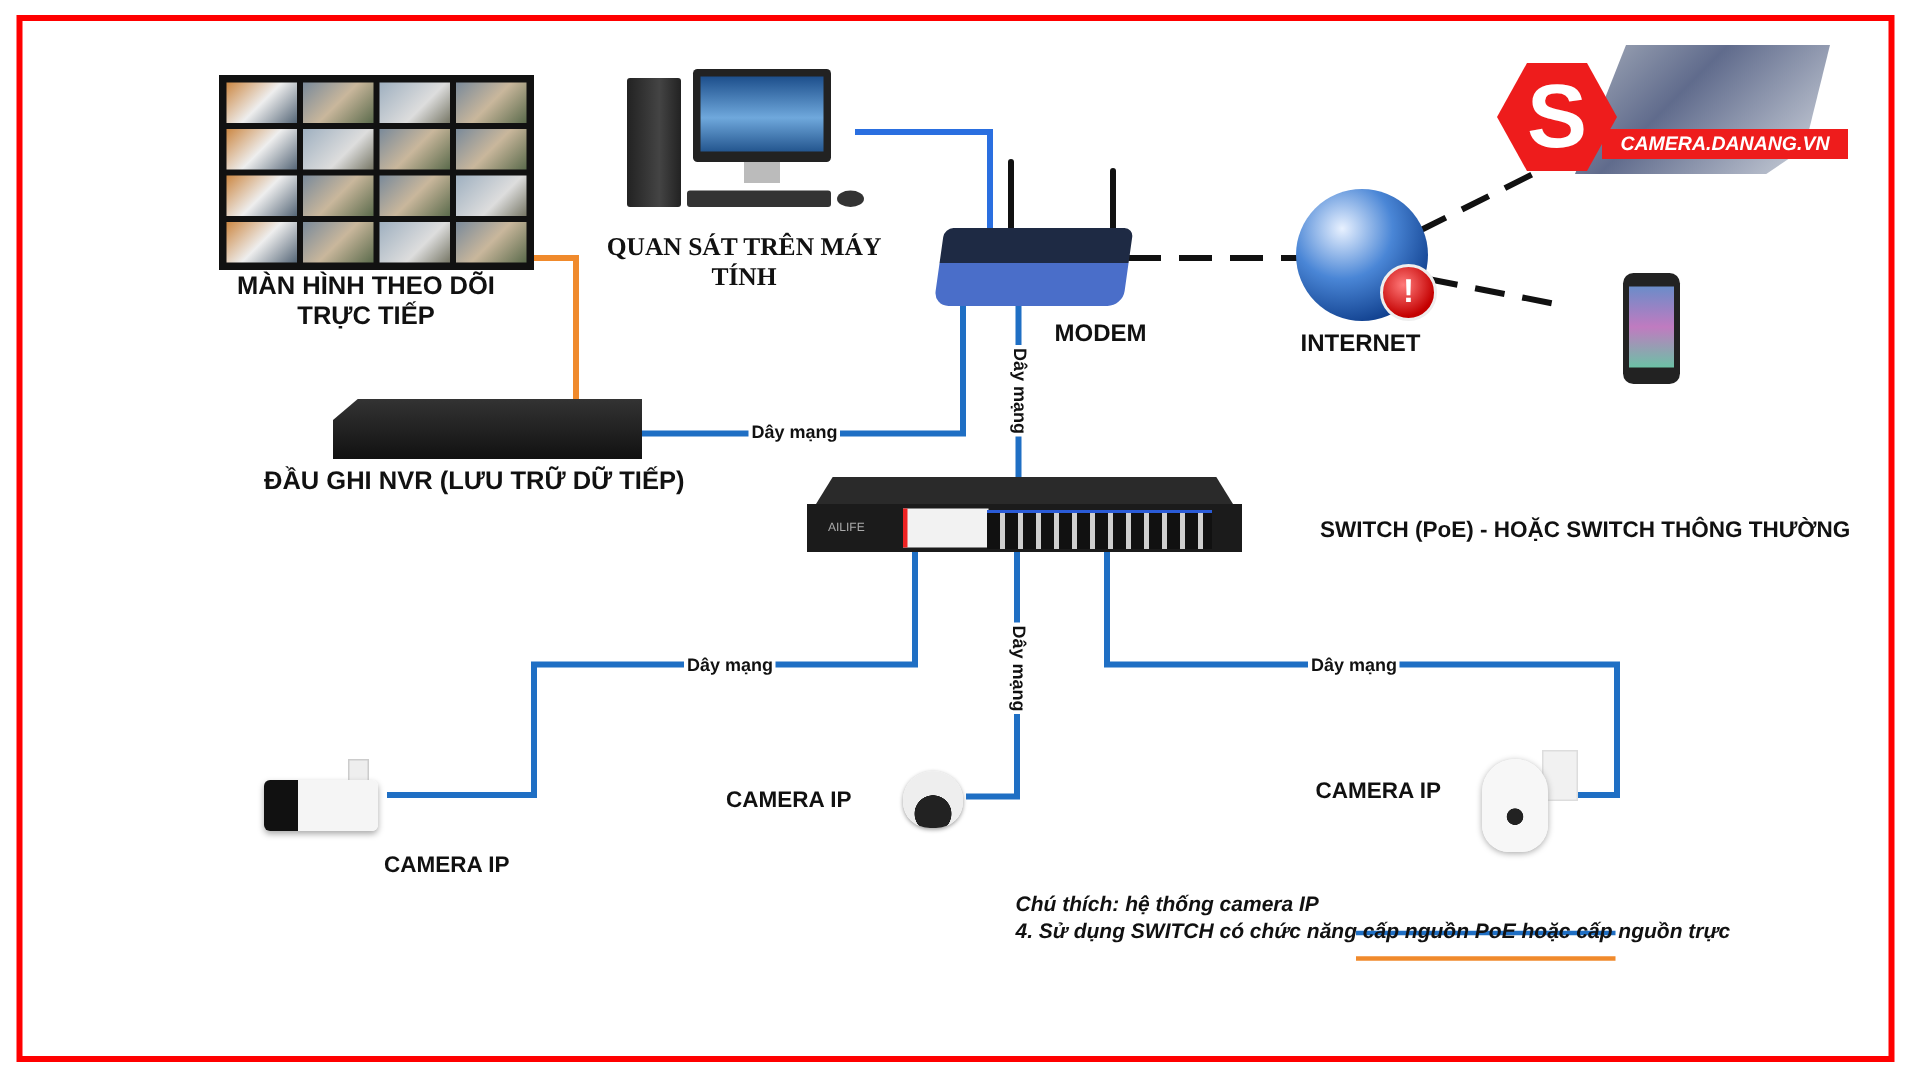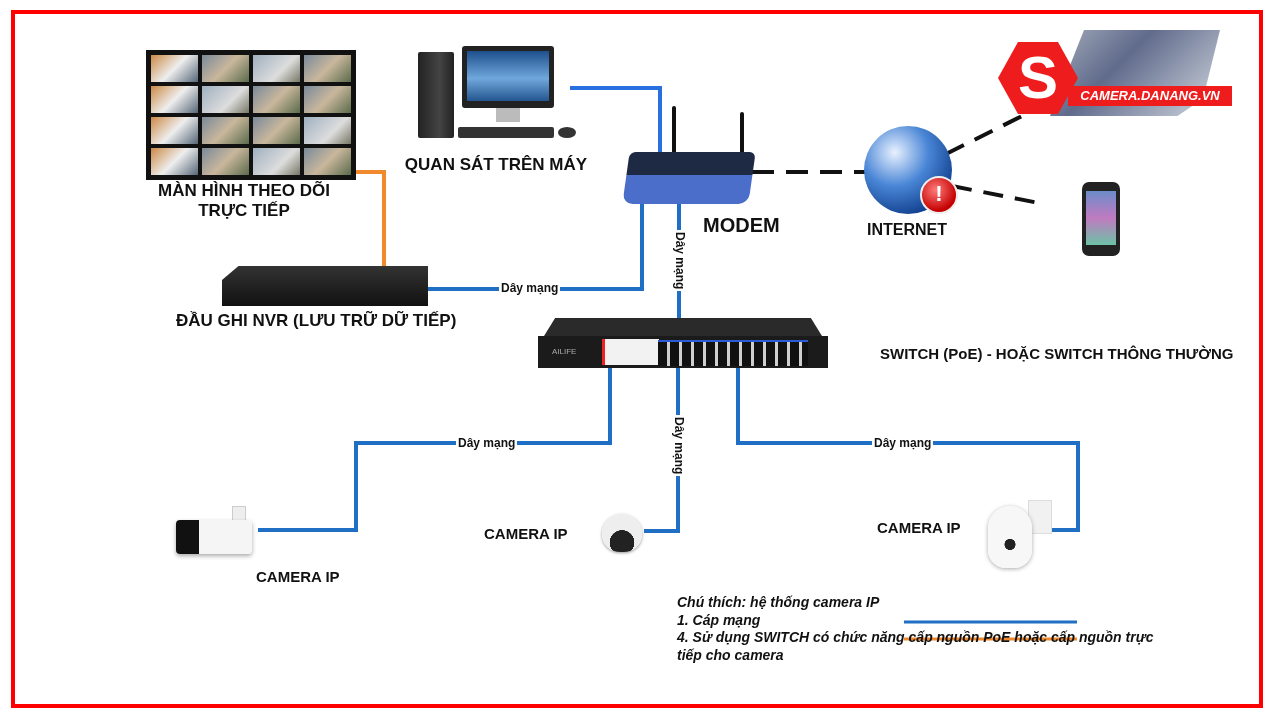--- a/index.html
+++ b/index.html
@@ -1,20 +1,20 @@
 <!DOCTYPE html>
 <html><head>
 <meta charset="utf-8">
 <style>
   html,body{margin:0;padding:0;background:#fff;}
   body{width:1280px;height:720px;position:relative;overflow:hidden;font-family:"Liberation Sans",sans-serif;}
   .frame{position:absolute;left:11px;top:10px;width:1252px;height:698px;border:4px solid #ff0000;box-sizing:border-box;}
   svg.wires{position:absolute;left:0;top:0;width:1280px;height:720px;}
   .lbl{position:absolute;font-weight:bold;color:#111;white-space:nowrap;}
-  .serif{font-family:Liberation Sans, sans-serif;}
+  .serif{font-family:Liberation Serif, serif;}
   .cable-lbl{position:absolute;font-size:12px;font-weight:bold;color:#111;background:#fff;padding:0 2px;white-space:nowrap;line-height:14px;}
   .vert{transform:rotate(90deg);transform-origin:left top;}
   
   .wall{position:absolute;left:146px;top:50px;width:210px;height:130px;background:#111;display:grid;grid-template-columns:repeat(4,1fr);grid-template-rows:repeat(4,1fr);gap:4px;padding:5px;box-sizing:border-box;}
   .wall div{background:linear-gradient(135deg,#7a8a9a,#c9b79c 50%,#5b6b4c);}
   .wall div:nth-child(3n){background:linear-gradient(135deg,#9fb0c0,#ddd 60%,#776);}
   .wall div:nth-child(4n+1){background:linear-gradient(135deg,#c84,#eee 50%,#567);}
   
   .tower{position:absolute;left:418px;top:52px;width:36px;height:86px;background:linear-gradient(90deg,#222,#444 60%,#222);border-radius:2px;}
   .monitor{position:absolute;left:462px;top:46px;width:92px;height:62px;background:#222;border-radius:3px;}
@@ -118,26 +118,27 @@
 
 <div class="tower"></div>
 <div class="monitor">
     <div class="scr"></div>
   </div>
 <div class="stand"></div>
 <div class="kb"></div>
 <div class="mouse"></div>
 <div class="lbl serif" style="left:396px;top:155px;font-size:17px;width:200px;text-align:center;line-height:20px;">
   <div>QUAN SÁT TRÊN MÁY</div>
+  <div>TÍNH</div>
 </div>
 
 <div class="ant" style="left:672px;top:106px;height:56px;"></div>
 <div class="ant" style="left:740px;top:112px;height:54px;"></div>
 <div class="router"></div>
-<div class="lbl" style="left:703px;top:214px;font-size:20px;">MODEM</div>
+<div class="lbl" style="left:703px;top:214px;font-size:16px;">MODEM</div>
 
 <div class="globe"></div>
 <div class="alert">!</div>
 <div class="lbl" style="left:867px;top:221px;font-size:16px;">INTERNET</div>
 
 <div class="phone">
     <div class="ps"></div>
   </div>
 
 <div class="nvr"></div>
@@ -164,16 +165,14 @@
 <div class="lbl" style="left:877px;top:519px;font-size:15px;">CAMERA IP</div>
 
 <div class="cable-lbl" style="left:499px;top:281px;">Dây mạng</div>
 <div class="cable-lbl vert" style="left:687px;top:230px;">Dây mạng</div>
 <div class="cable-lbl" style="left:456px;top:436px;">Dây mạng</div>
 <div class="cable-lbl vert" style="left:686px;top:415px;">Dây mạng</div>
 <div class="cable-lbl" style="left:872px;top:436px;">Dây mạng</div>
 
 <div class="legend">
   <div>Chú thích: hệ thống camera IP</div>
-  <div>1. Cáp mạng</div>
   <div>4. Sử dụng SWITCH có chức năng cấp nguồn PoE hoặc cấp nguồn trực</div>
-  <div>tiếp cho camera</div>
 </div>
 
 </body></html>

